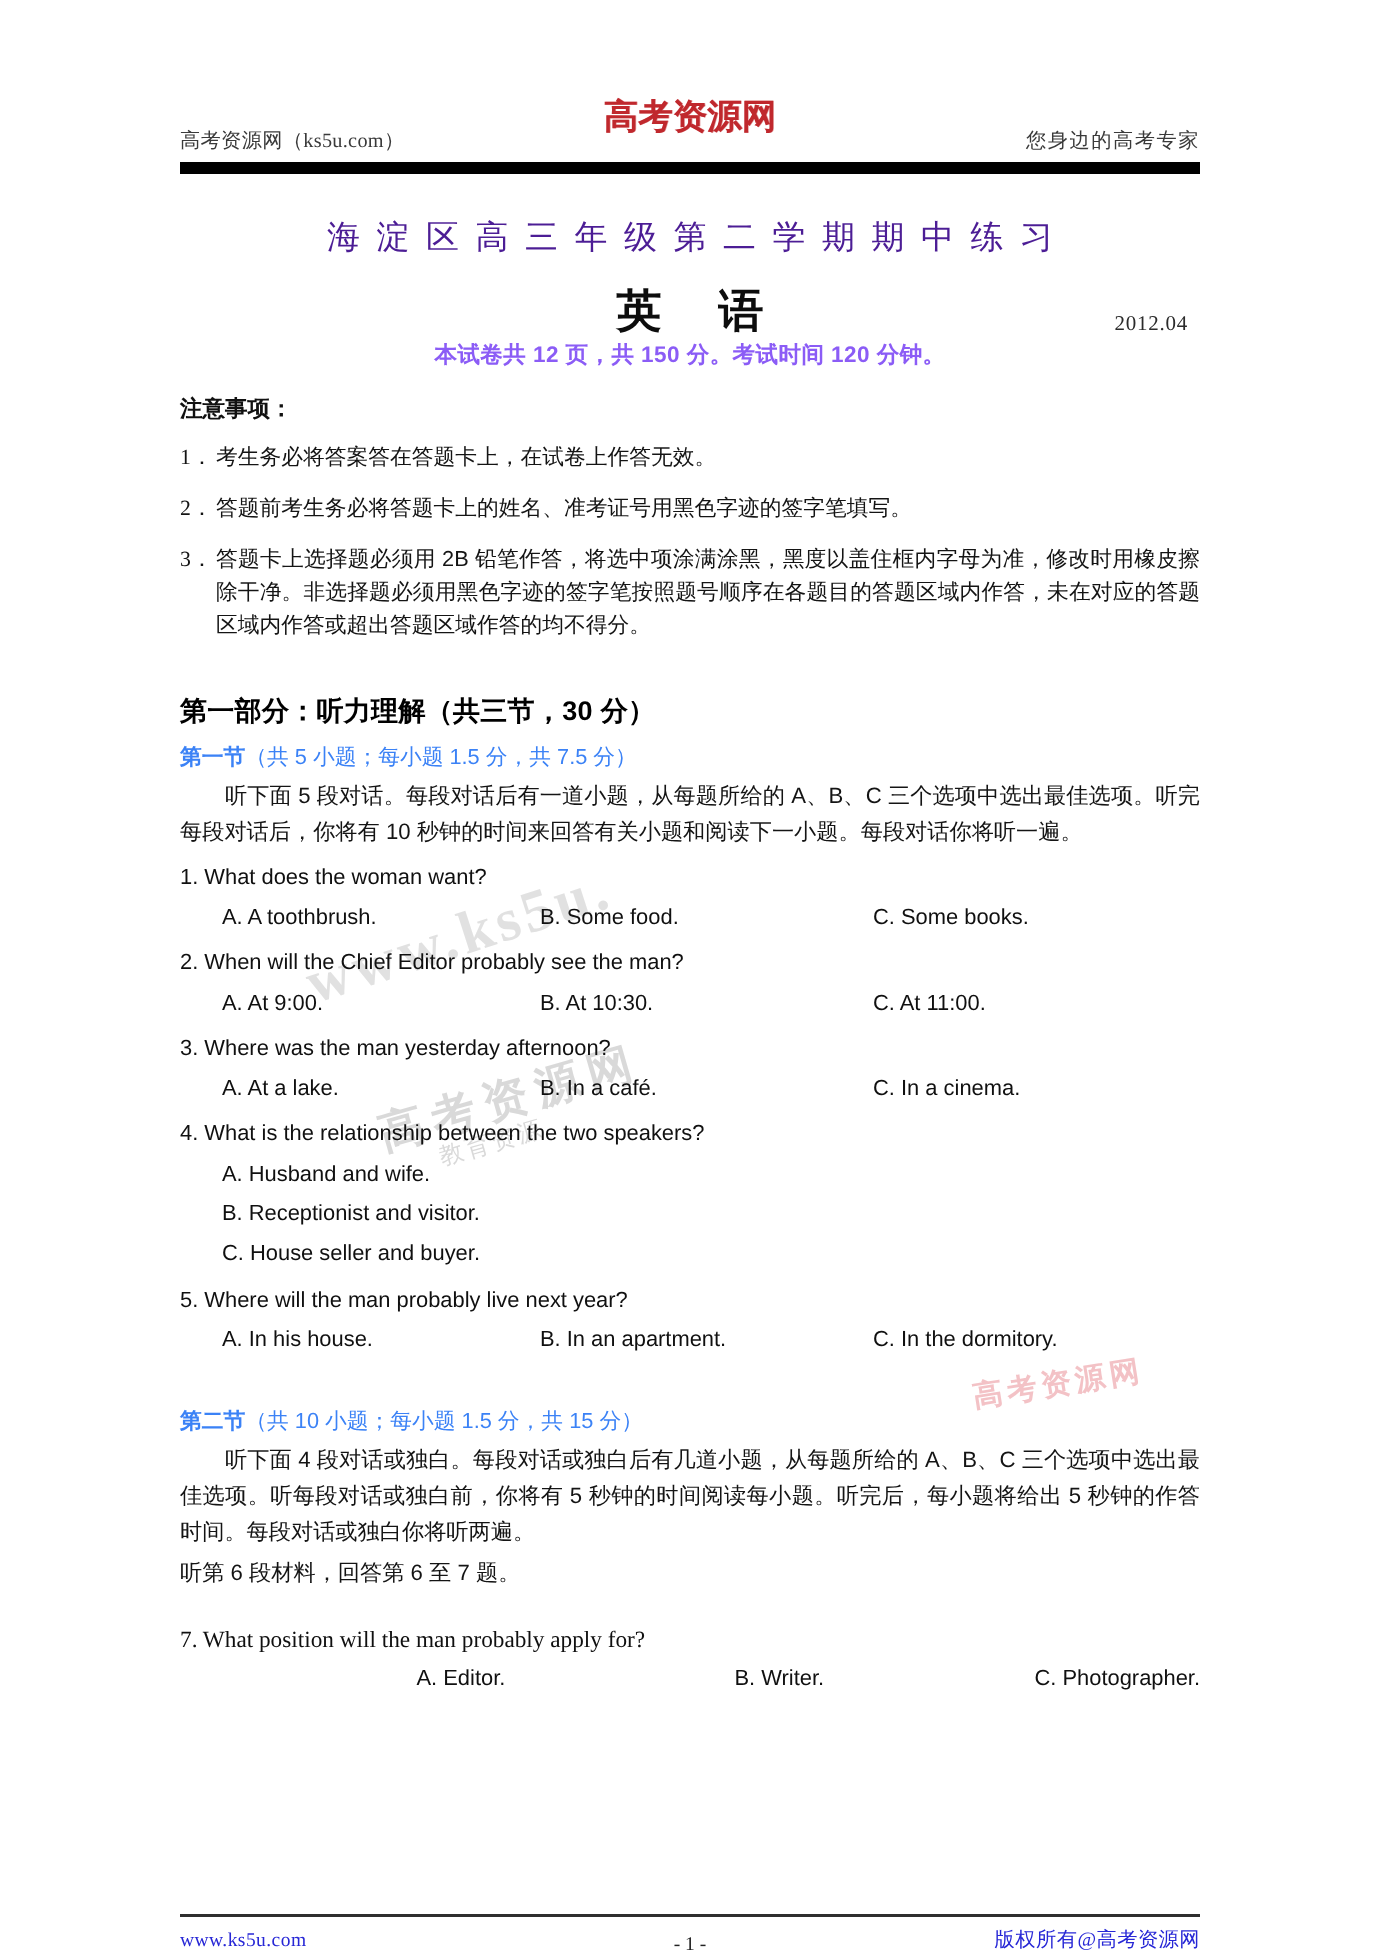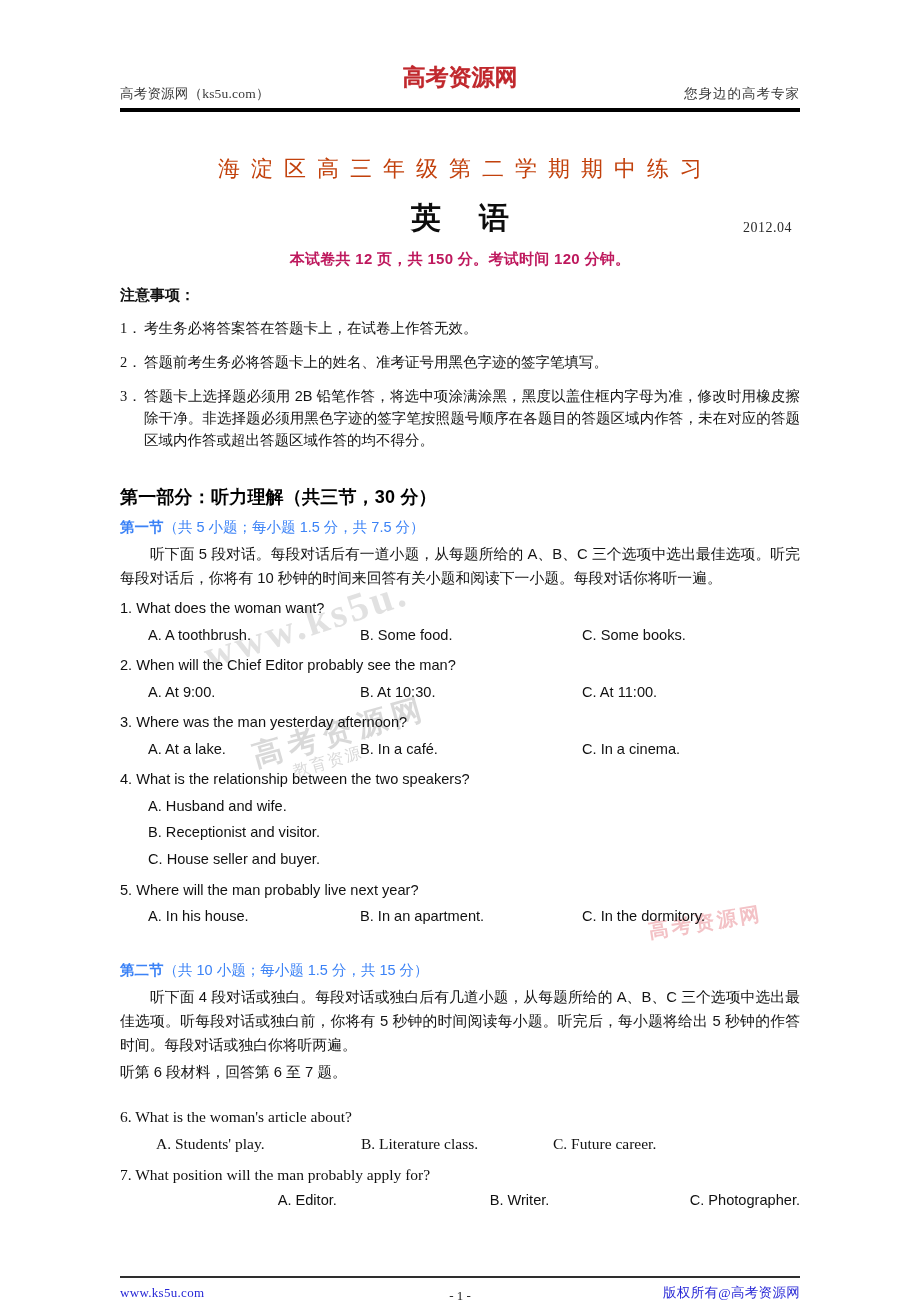--- a/index.html
+++ b/index.html
@@ -22,21 +22,21 @@
     height: 1302px;
     box-sizing: border-box;
     padding: 0 120px;
   }
 
   
   .site-header {
     position: relative;
     height: 56px;
     margin-top: 52px;
-    border-bottom: 4px solid #000000;
+    border-bottom: 8px solid #000000;
   }
   .site-header-left {
     position: absolute;
     left: 0;
     bottom: 5px;
     font-family: "Liberation Serif", serif;
     font-size: 13.5px;
     color: #3a3a3a;
     letter-spacing: .2px;
     white-space: nowrap;
@@ -60,27 +60,27 @@
     font-size: 23px;
     font-weight: bold;
     color: #c0282d;
     letter-spacing: 0px;
     white-space: nowrap;
     text-shadow: 0.5px 0 0 rgba(192,40,45,.45);
   }
 
   
   .exam-title {
-    margin-top: 42px;
+    margin-top: 27px;
     text-align: center;
     font-family: "DejaVu Serif", serif;
     font-size: 22px;
     font-weight: 500;
     letter-spacing: 11px;
-    color: #c2410c;
+    color: #4c1d95;
     padding-left: 11px;
   }
   .subject-row {
     position: relative;
     margin-top: 14px;
     text-align: center;
     height: 40px;
   }
   .subject-title {
     font-family: "DejaVu Serif", serif;
@@ -93,25 +93,24 @@
   .exam-date {
     position: absolute;
     right: 8px;
     bottom: 2px;
     font-family: "Liberation Serif", serif;
     font-size: 14px;
     color: #2b2b2b;
     letter-spacing: .5px;
   }
   .paper-meta {
-    margin-top: 12px;
     text-align: center;
     font-size: 15px;
     font-weight: bold;
-    color: #be185d;
+    color: #8b5cf6;
     letter-spacing: .3px;
   }
 
   
   .notice-title {
     margin-top: 17px;
     font-size: 15px;
     font-weight: bold;
     color: #111;
   }
@@ -387,28 +386,20 @@
     </div>
 
     <div class="section-para">听下面 4 段对话或独白。每段对话或独白后有几道小题，从每题所给的 A、B、C 三个选项中选出最佳选项。听每段对话或独白前，你将有 5 秒钟的时间阅读每小题。听完后，每小题将给出 5 秒钟的作答时间。每段对话或独白你将听两遍。</div>
 
     <div class="plain-line">听第 6 段材料，回答第 6 至 7 题。</div>
 
     <div class="gap-sm"></div>
 
     <div class="serif-group">
 
-      <div class="q-block">
-        <div class="q-stem">6. What is the woman's article about?</div>
-        <div class="q-opts">
-          <span class="opt opt-a">A. Students' play.</span>
-          <span class="opt opt-b">B. Literature class.</span>
-          <span class="opt opt-c">C. Future career.</span>
-        </div>
-      </div>
 
       <div class="q-block">
         <div class="q-stem">7. What position will the man probably apply for?</div>
         <div class="q-opts sans-row">
           <span class="opt opt-a">A. Editor.</span>
           <span class="opt opt-b">B. Writer.</span>
           <span class="opt opt-c">C. Photographer.</span>
         </div>
       </div>
     </div>

